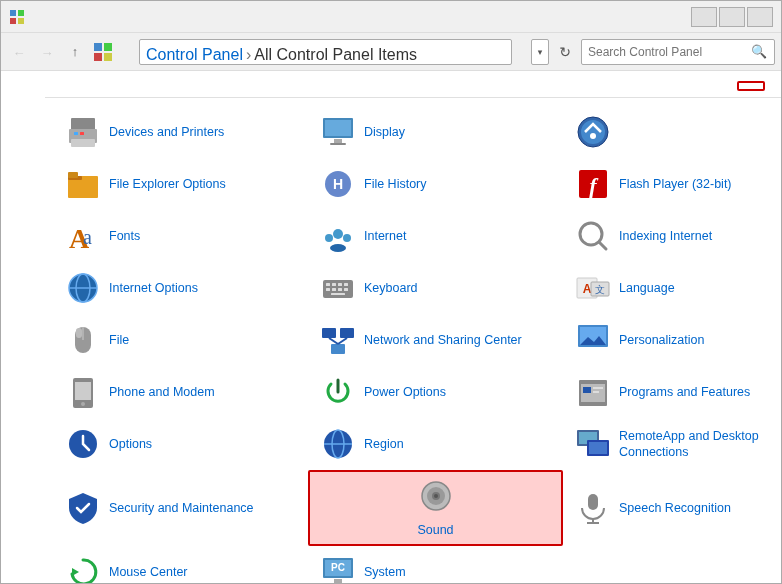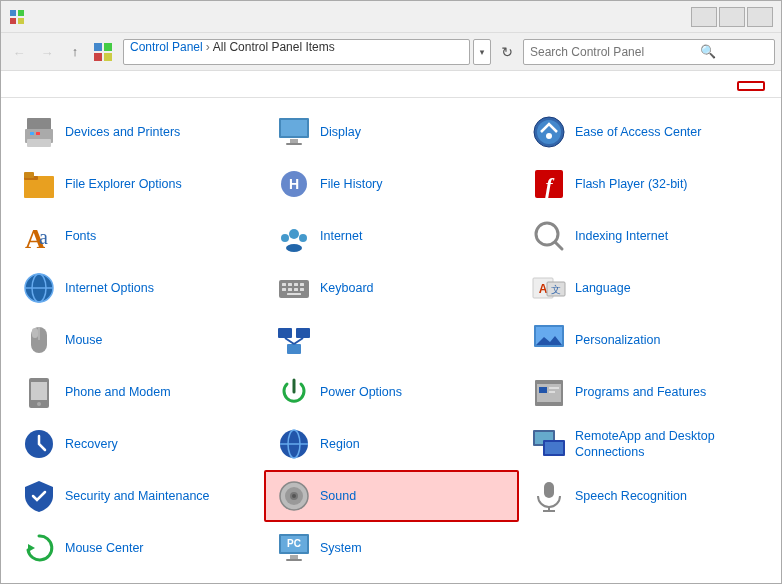--- a/index.html
+++ b/index.html
@@ -11,51 +11,51 @@
     .title-bar { background: #f0f0f0; height: 32px; display: flex; align-items: center; padding: 0 8px; border-bottom: 1px solid #ddd; user-select: none; }
     .title-bar-icon { width: 16px; height: 16px; margin-right: 6px; }
     .title-bar-title { font-size: 12px; color: #333; flex: 1; }
     .title-bar-controls { display: flex; gap: 2px; }
     .title-bar-btn { width: 26px; height: 20px; background: #e1e1e1; border: 1px solid #adadad; font-size: 11px; cursor: pointer; display: flex; align-items: center; justify-content: center; color: #333; }
 
     
     .nav-bar { height: 38px; background: #f0f0f0; border-bottom: 1px solid #ddd; display: flex; align-items: center; padding: 0 6px; gap: 4px; }
     .nav-btn { width: 24px; height: 24px; background: transparent; border: 1px solid transparent; border-radius: 2px; cursor: pointer; display: flex; align-items: center; justify-content: center; font-size: 13px; color: #555; }
     .nav-btn.disabled { color: #ccc; cursor: default; }
-    .breadcrumb-bar { flex: 1; height: 26px; background: #fff; border: 1px solid #aaa; border-radius: 2px; display: flex; align-items: flex-start; padding: 0 6px; font-size: 12px; color: #333; margin: 0 4px; }
+    .breadcrumb-bar { flex: 1; height: 26px; background: #fff; border: 1px solid #aaa; border-radius: 2px; display: flex; align-items: flex-end; padding: 0 6px; font-size: 16px; color: #333; margin: 0 20px; }
     .breadcrumb-sep { color: #777; margin: 0 3px; }
     .breadcrumb-item { color: #0066cc; cursor: pointer; }
     .breadcrumb-active { color: #333; }
     .nav-dropdown { width: 18px; height: 26px; background: #fff; border: 1px solid #aaa; border-radius: 2px; margin-left: -5px; display: flex; align-items: center; justify-content: center; font-size: 9px; color: #555; cursor: pointer; }
     .nav-refresh { width: 24px; height: 26px; background: transparent; border: none; font-size: 14px; color: #555; cursor: pointer; display: flex; align-items: center; justify-content: center; }
-    .search-box { width: 252px; height: 26px; background: #fff; border: 1px solid #aaa; border-radius: 2px; display: flex; align-items: center; padding: 0 6px; }
+    .search-box { width: 194px; height: 26px; background: #fff; border: 1px solid #aaa; border-radius: 2px; display: flex; align-items: center; padding: 0 6px; }
     .search-input { border: none; outline: none; font-size: 12px; color: #aaa; width: 170px; background: transparent; }
     .search-icon { font-size: 13px; color: #aaa; }
 
     
-    .content-area { flex: 1; display: flex; flex-direction: column; overflow: hidden; }
+    .content-area { flex: 1; display: flex; flex-direction: column; overflow: hidden; margin-left: 44px; }
 
     
     .header-strip { padding: 10px 16px 6px 16px; display: flex; align-items: center; justify-content: space-between; border-bottom: 1px solid #e0e0e0; background: #fff; }
     .header-title { font-size: 18px; color: #0066cc; font-weight: 300; }
     .view-by { display: flex; align-items: center; gap: 6px; font-size: 12px; color: #333; border: 2px solid #cc0000; padding: 3px 6px; border-radius: 2px; }
     .view-by-label { color: #555; }
     .view-by-value { color: #0066cc; cursor: pointer; }
     .view-by-arrow { font-size: 10px; color: #0066cc; }
 
     
     .grid-scroll { flex: 1; overflow-y: auto; padding: 8px 0 8px 8px; background: #fff; position: relative; }
     .grid-scroll::-webkit-scrollbar { width: 14px; }
     .grid-scroll::-webkit-scrollbar-track { background: #f0f0f0; border-left: 1px solid #ddd; }
     .grid-scroll::-webkit-scrollbar-thumb { background: #c0c0c0; border: 1px solid #aaa; border-radius: 2px; }
 
     .items-grid { display: grid; grid-template-columns: 255px 255px 255px; gap: 0; }
 
     .item { display: flex; align-items: center; gap: 8px; padding: 6px 10px; cursor: pointer; border: 2px solid transparent; border-radius: 2px; min-height: 50px; }
-    .item.highlighted { background: #ffd0d0; border: 2px solid #cc0000; }
+    .item.highlighted { background: #ffd0d0; border: 2px solid #cc0000; flex-direction: column; }
 
     .item-icon { width: 36px; height: 36px; flex-shrink: 0; display: flex; align-items: center; justify-content: center; font-size: 28px; }
     .item-label { font-size: 12.5px; color: #0066cc; line-height: 1.3; }
   </style>
 </head>
 <body>
 
 <div class="window">
 
   <div class="title-bar">
@@ -140,21 +140,20 @@
           </div>
           <div class="item">
             <span class="item-icon">
               <svg viewBox="0 0 36 36" width="36" height="36">
                 <circle cx="18" cy="18" r="15" fill="#3366aa" stroke="#1a3d7c" stroke-width="1"></circle>
                 <circle cx="18" cy="18" r="12" fill="#4488cc"></circle>
                 <path d="M10 18 L18 10 L26 18" stroke="white" stroke-width="2.5" fill="none"></path>
                 <circle cx="18" cy="22" r="3" fill="white"></circle>
               </svg>
             </span>
-            <span class="item-label">Ease of Access Center</span>
           </div>
           <div class="item">
             <span class="item-icon">
               <svg viewBox="0 0 36 36" width="36" height="36">
                 <rect x="3" y="10" width="30" height="22" rx="1" fill="#e8a020"></rect>
                 <rect x="3" y="10" width="14" height="4" rx="1" fill="#c07010"></rect>
                 <rect x="3" y="6" width="10" height="6" rx="1" fill="#cc8818"></rect>
               </svg>
             </span>
             <span class="item-label">File Explorer Options</span>
@@ -246,32 +245,33 @@
             <span class="item-label">Language</span>
           </div>
           <div class="item">
             <span class="item-icon">
               <svg viewBox="0 0 36 36" width="36" height="36">
                 <rect x="10" y="5" width="16" height="26" rx="8" fill="#999"></rect>
                 <line x1="18" y1="5" x2="18" y2="18" stroke="#bbb" stroke-width="1.5"></line>
                 <rect x="11" y="6" width="6" height="10" rx="3" fill="#bbb"></rect>
               </svg>
             </span>
-            <span class="item-label">Mouse</span>
+            <span class="item-label">File</span>
           </div>
           <div class="item">
             <span class="item-icon">
               <svg viewBox="0 0 36 36" width="36" height="36">
                 <rect x="2" y="6" width="14" height="10" rx="1" fill="#2255aa"></rect>
                 <rect x="20" y="6" width="14" height="10" rx="1" fill="#2255aa"></rect>
                 <rect x="11" y="22" width="14" height="10" rx="1" fill="#4488cc"></rect>
                 <line x1="9" y1="16" x2="18" y2="22" stroke="#2255aa" stroke-width="2"></line>
                 <line x1="27" y1="16" x2="18" y2="22" stroke="#2255aa" stroke-width="2"></line>
               </svg>
             </span>
+            <span class="item-label">Network and Sharing Center</span>
           </div>
           <div class="item">
             <span class="item-icon">
               <svg viewBox="0 0 36 36" width="36" height="36">
                 <rect x="3" y="3" width="30" height="22" rx="1" fill="#4488cc"></rect>
                 <rect x="5" y="5" width="26" height="18" fill="#66aaee"></rect>
                 <path d="M5 23 L13 15 L19 20 L24 14 L31 23 Z" fill="#2255aa"></path>
               </svg>
             </span>
             <span class="item-label">Personalization</span>
@@ -307,21 +307,21 @@
             </span>
             <span class="item-label">Programs and Features</span>
           </div>
           <div class="item">
             <span class="item-icon">
               <svg viewBox="0 0 36 36" width="36" height="36">
                 <circle cx="18" cy="18" r="14" fill="#2255aa"></circle>
                 <path d="M18 10 L18 18 L24 24" stroke="white" stroke-width="2.5" fill="none" stroke-linecap="round"></path>
               </svg>
             </span>
-            <span class="item-label">Recovery</span>
+            <span class="item-label">Options</span>
           </div>
           <div class="item">
             <span class="item-icon">
               <svg viewBox="0 0 36 36" width="36" height="36">
                 <circle cx="18" cy="18" r="14" fill="#2255aa"></circle>
                 <ellipse cx="18" cy="18" rx="6" ry="14" fill="none" stroke="#66aaee" stroke-width="1.5"></ellipse>
                 <line x1="4" y1="18" x2="32" y2="18" stroke="#66aaee" stroke-width="1.5"></line>
               </svg>
             </span>
             <span class="item-label">Region</span>

